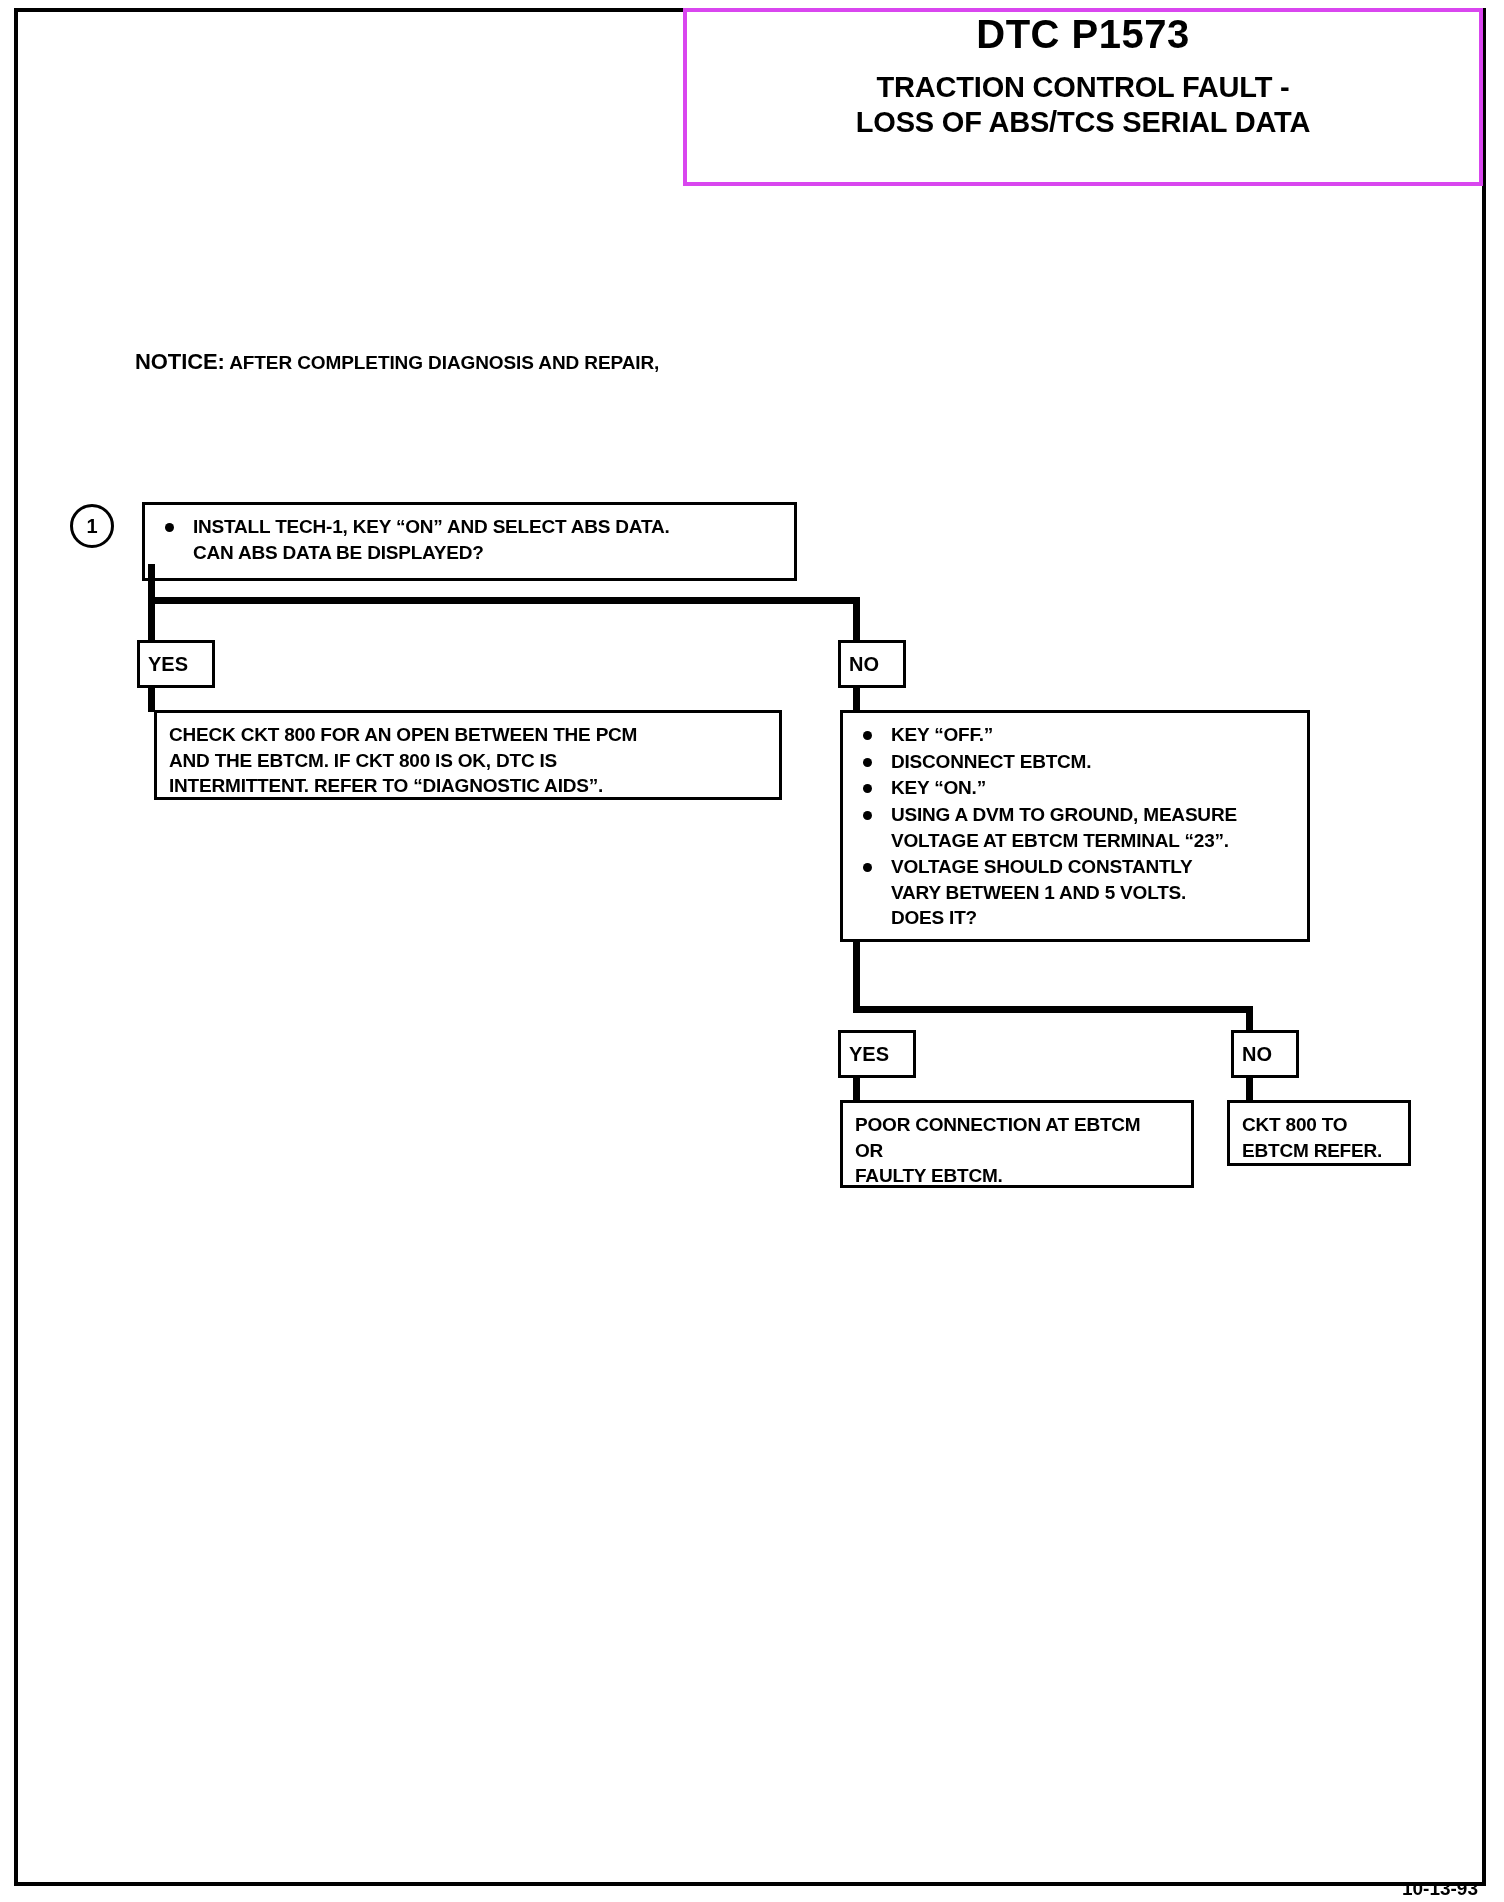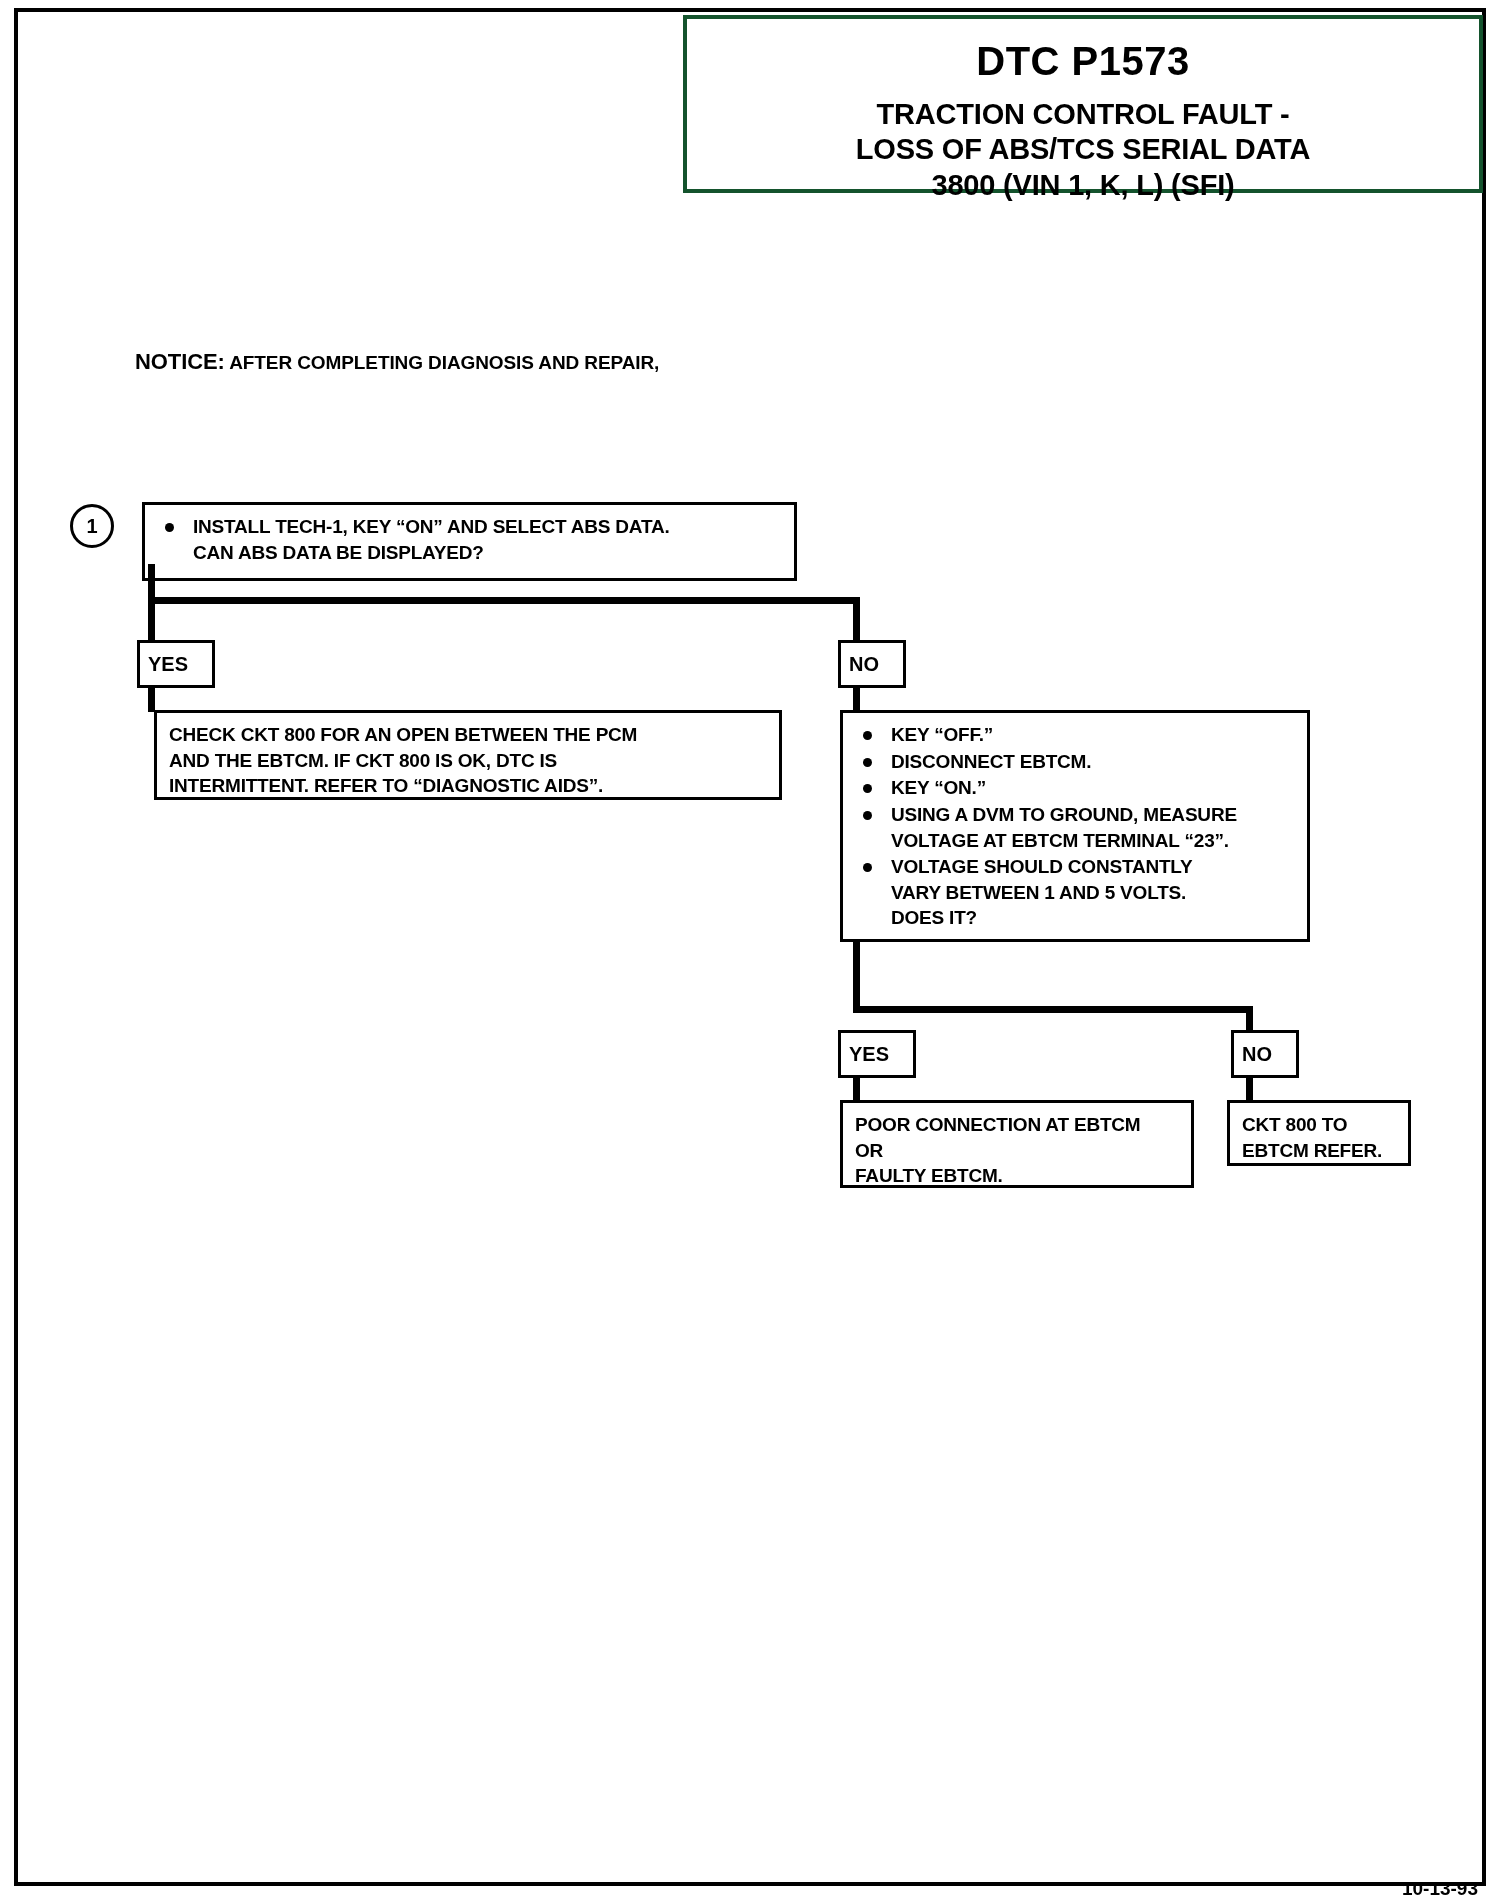--- a/index.html
+++ b/index.html
@@ -27,28 +27,28 @@
     width: 1472px;
     height: 1878px;
     border: 4px solid #000;
     box-sizing: border-box;
   }
 
   
   .title-box {
     position: absolute;
     left: 683px;
-    top: 15px;
+    top: 8px;
     width: 800px;
     height: 178px;
-    border: 4px solid #14532d;
+    border: 4px solid #d946ef;
     box-sizing: border-box;
     background: #fff;
     text-align: center;
-    padding-top: 20px;
+    padding-top: 0;
   }
   .dtc-code {
     font-size: 40px;
     font-weight: bold;
     letter-spacing: 0.5px;
     line-height: 1.1;
   }
   .title-sub {
     font-size: 29px;
     font-weight: bold;
@@ -162,21 +162,20 @@
 
 <div id="page">
 
   <div class="page-frame"></div>
 
   <div class="title-box">
     <div class="dtc-code">DTC P1573</div>
     <div class="title-sub">
       <div>TRACTION CONTROL FAULT -</div>
       <div>LOSS OF ABS/TCS SERIAL DATA</div>
-      <div>3800  (VIN 1, K, L) (SFI)</div>
     </div>
   </div>
 
   <div class="notice">
     <div>
       <span class="notice-label">NOTICE:</span>
       <span>AFTER COMPLETING DIAGNOSIS AND REPAIR,</span>
     </div>
   </div>
 

